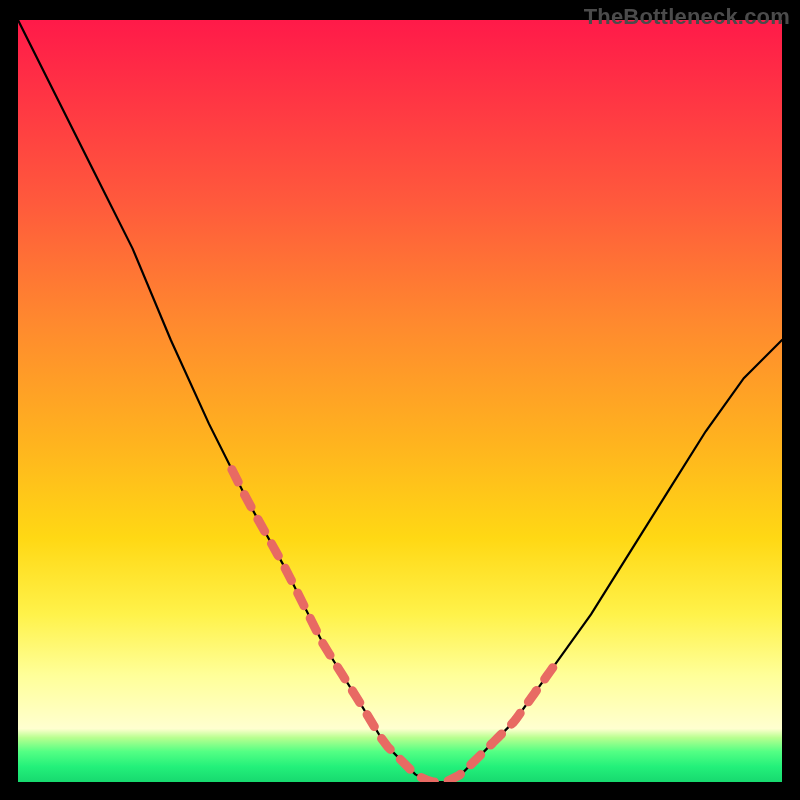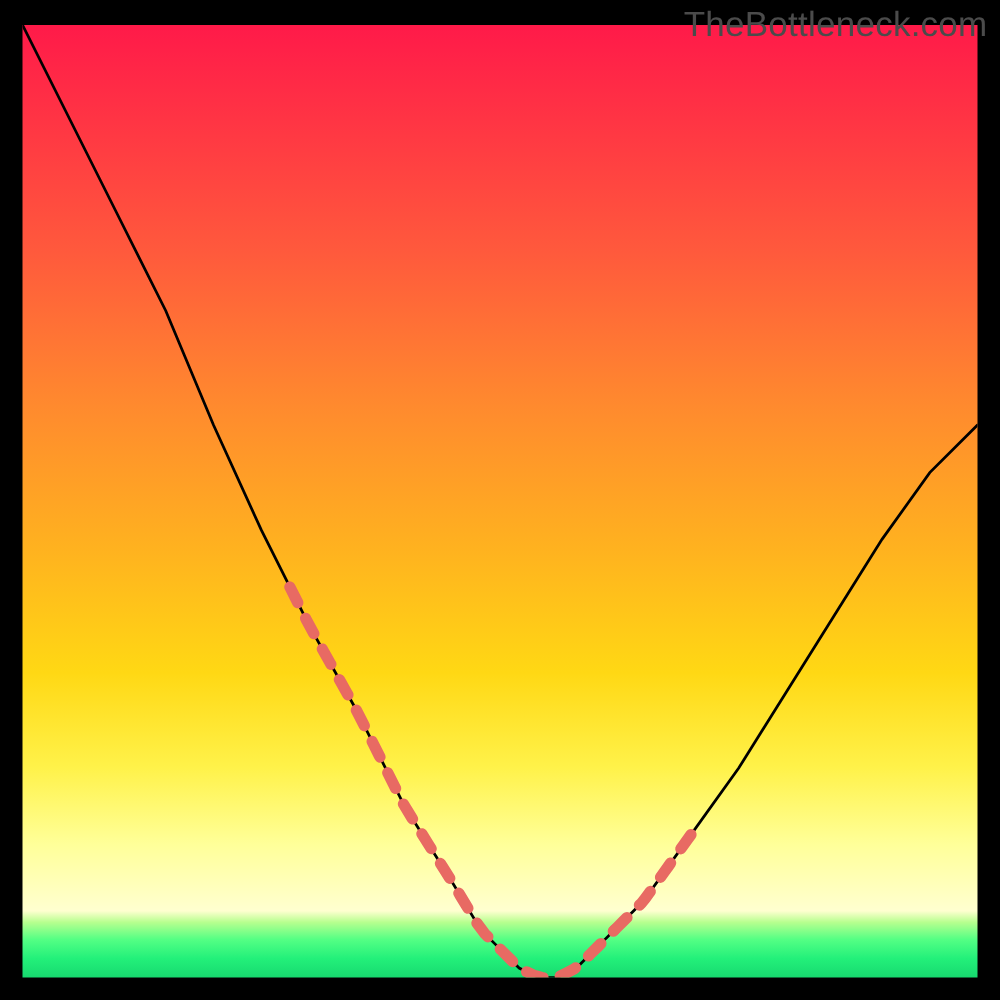--- a/index.html
+++ b/index.html
@@ -14,22 +14,22 @@
   .frame {
     position: relative;
     width: 800px;
     height: 800px;
     background: #000;
   }
   .watermark {
     position: absolute;
     top: 4px;
     right: 10px;
-    font-size: 28px;
-    font-weight: 400;
+    font-size: 22px;
+    font-weight: 700;
     color: #4b4b4b;
     letter-spacing: 0.2px;
     z-index: 3;
     user-select: none;
   }
   .plot-area {
     position: absolute;
     left: 18px;
     top: 20px;
     width: 764px;

